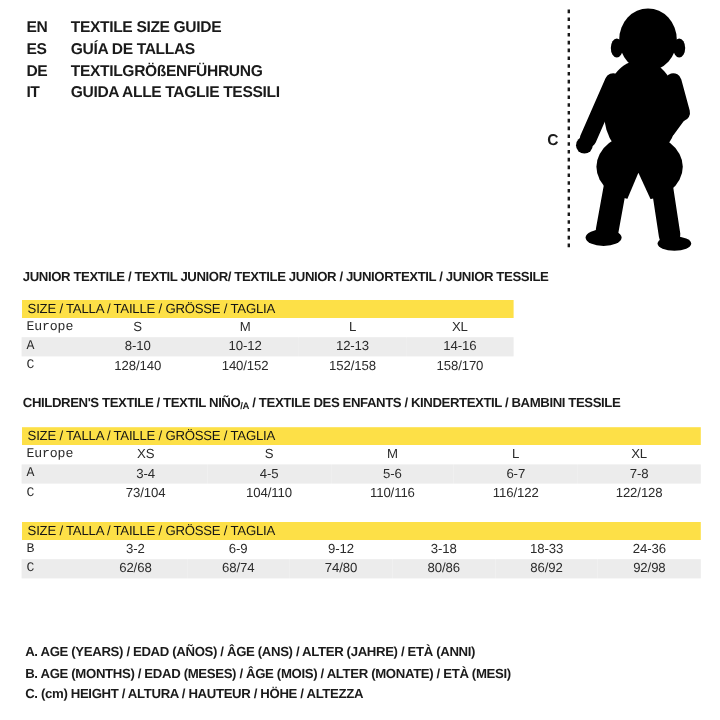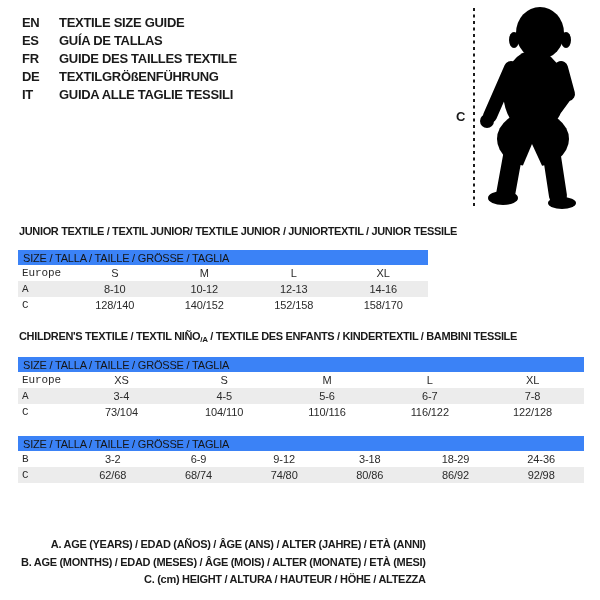--- a/index.html
+++ b/index.html
@@ -20,47 +20,43 @@
   .content{position:absolute;top:224px;left:18px;width:566px;}
   .section{margin-bottom:16px;}
   .sec-title{font-size:11px;font-weight:bold;letter-spacing:-0.35px;
     margin:0 0 12px 1px;white-space:nowrap;line-height:14px;}
   .sec-title .sub{font-size:8px;position:relative;top:2px;}
   table{border-collapse:collapse;table-layout:fixed;}
   table.t1{width:410px;}
   table.t2,table.t3{width:566px;}
   col.c-label{width:52px;}
   tr.bar td{
-    background:#3b82f6;height:15px;font-size:11px;color:#151515;
+    background:#fde047;height:15px;font-size:11px;color:#151515;
     text-align:left;padding:0 0 0 5px;letter-spacing:-0.2px;white-space:nowrap;overflow:hidden;
   }
   th,td{font-size:11px;font-weight:normal;height:16px;padding:0;color:#2b2b2b;
     text-align:center;letter-spacing:-0.1px;}
   th{text-align:left;padding-left:4px;font-family:Liberation Mono, monospace;}
   tr.alt{background:#ececec;}
   
   .footnotes{position:absolute;left:21px;top:536px;}
   .footnote{font-size:11px;font-weight:bold;letter-spacing:-0.3px;
-    line-height:17.5px;white-space:nowrap;text-align:right;}
+    line-height:17.5px;white-space:nowrap;}
 </style>
 </head>
 <body>
 
 <div class="langs">
   <div class="lang-row">
     <span class="code">EN</span>
     <span class="label">TEXTILE SIZE GUIDE</span>
   </div>
   <div class="lang-row">
     <span class="code">ES</span>
     <span class="label">GUÍA DE TALLAS</span>
-  </div>
-  <div class="lang-row">
-    <span class="code">FR</span>
-    <span class="label">GUIDE DES TAILLES TEXTILE</span>
   </div>
   <div class="lang-row">
     <span class="code">DE</span>
     <span class="label">TEXTILGRÖßENFÜHRUNG</span>
   </div>
   <div class="lang-row">
     <span class="code">IT</span>
     <span class="label">GUIDA ALLE TAGLIE TESSILI</span>
   </div>
 </div>
@@ -186,21 +182,21 @@
       <tbody>
           <tr class="bar">
         <td colspan="7">SIZE / TALLA / TAILLE / GRÖSSE / TAGLIA</td>
       </tr>
       <tr>
         <th>B</th>
         <td>3-2</td>
         <td>6-9</td>
         <td>9-12</td>
         <td>3-18</td>
-        <td>18-29</td>
+        <td>18-33</td>
         <td>24-36</td>
       </tr>
       <tr class="alt">
         <th>C</th>
         <td>62/68</td>
         <td>68/74</td>
         <td>74/80</td>
         <td>80/86</td>
         <td>86/92</td>
         <td>92/98</td>

